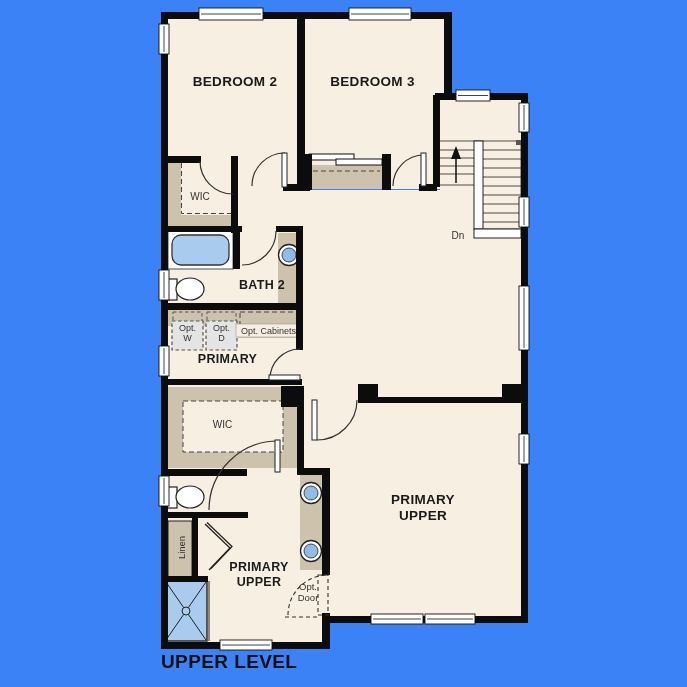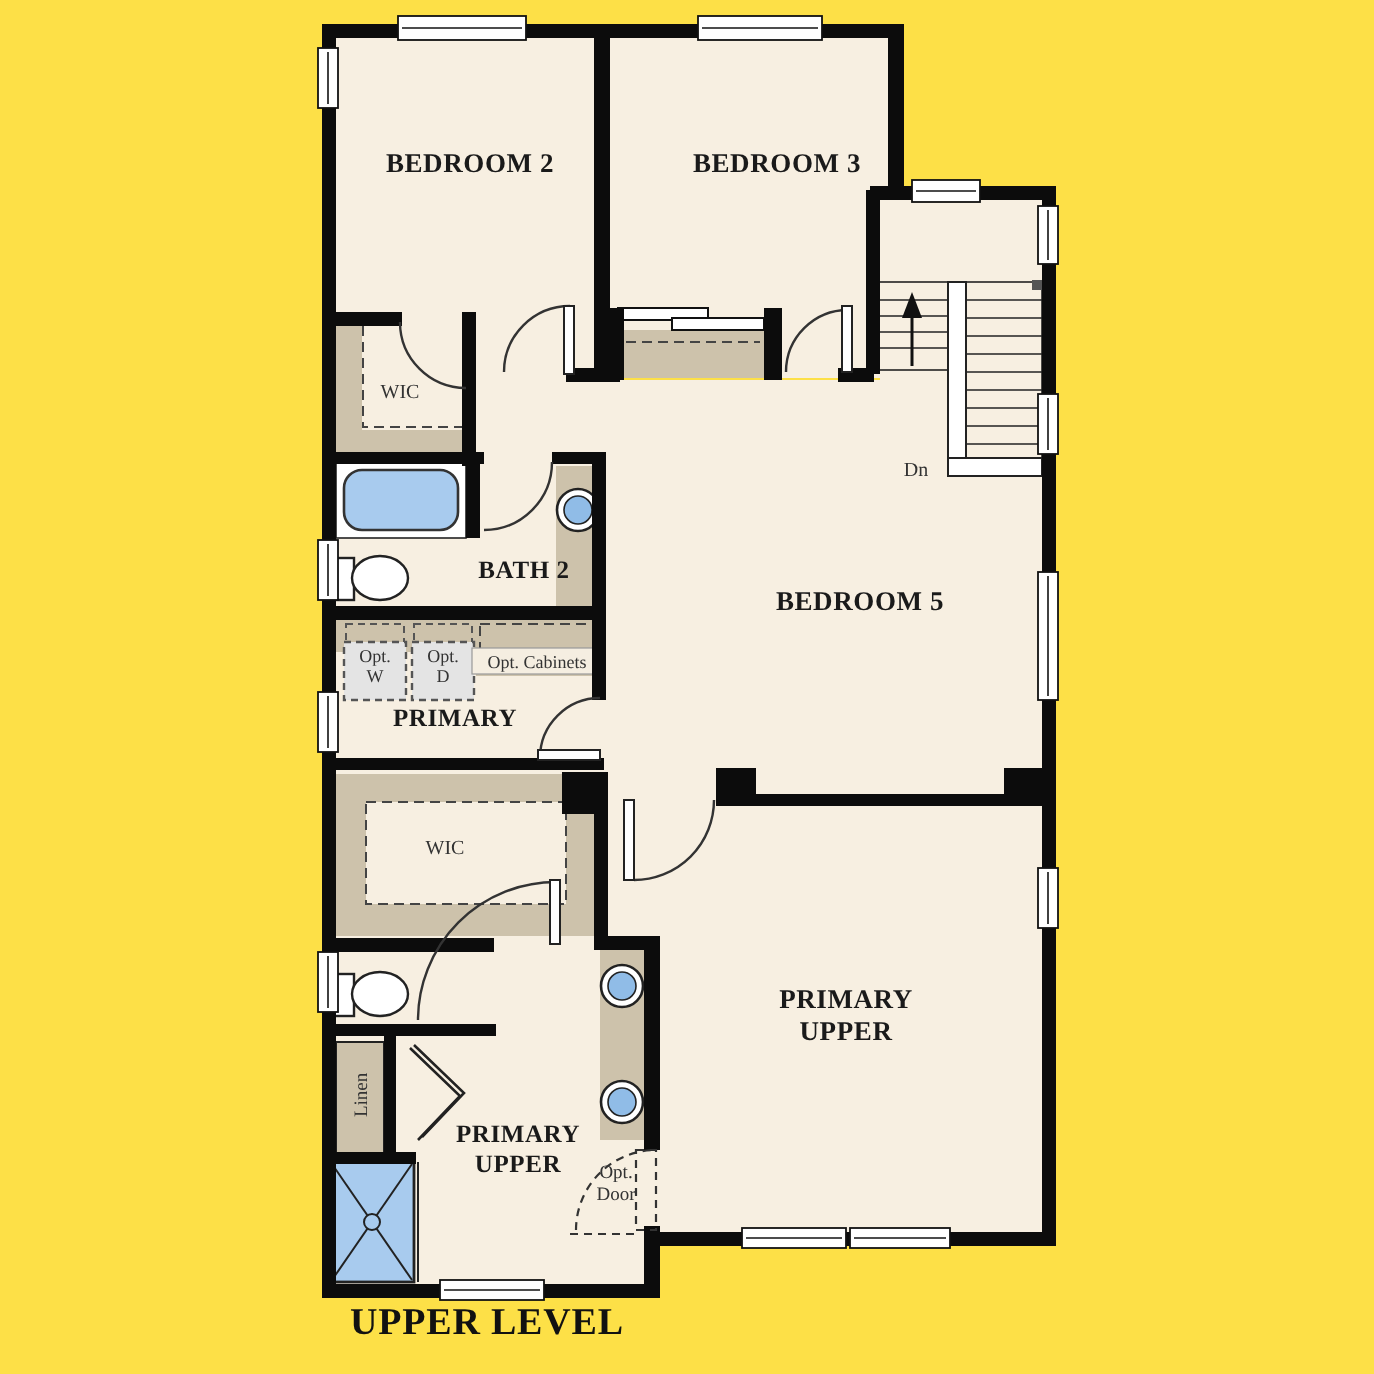--- a/index.html
+++ b/index.html
@@ -1,18 +1,18 @@
 <!DOCTYPE html>
 <html><head>
 <meta charset="utf-8">
 <style>
   html,body{margin:0;padding:0;background:#ffffff;}
   #plan-root{
-    position:relative;width:687px;height:687px;background:#fde047;overflow:hidden;
-    font-family:Liberation Serif, serif;
+    position:relative;width:687px;height:687px;background:#3b82f6;overflow:hidden;
+    font-family:Liberation Sans, sans-serif;
   }
   #plan-svg{position:absolute;left:0;top:0;}
   .lbl{position:absolute;color:#1a1a1a;font-weight:bold;font-size:13.5px;
        letter-spacing:.3px;text-align:center;line-height:1.2;white-space:nowrap;}
   .lbl-md{font-size:12.5px;}
   .lbl-sm{position:absolute;color:#333;font-weight:normal;font-size:9.5px;
           text-align:center;line-height:1.15;letter-spacing:0;}
   .lbl-xs{font-size:9px;}
   .title-lbl{position:absolute;color:#111;font-weight:bold;font-size:19px;letter-spacing:.4px;}
   .rot{transform:rotate(-90deg);transform-origin:center;}
@@ -234,42 +234,41 @@
 
   <g fill="none" stroke="#333" stroke-width="1.1" stroke-dasharray="4,3">
     <path d="M 288 615 A 40 40 0 0 1 328 575"></path>
     <rect x="318" y="575" width="10" height="40"></rect>
     <line x1="285" y1="617" x2="317" y2="617"></line>
   </g>
 </svg>
 
 <div class="lbl" style="left:175px;top:74px;width:120px;">BEDROOM 2</div>
 
-<div class="lbl" style="left:331px;top:74px;width:115px;">BEDROOM 3</div>
+<div class="lbl" style="left:315px;top:74px;width:115px;">BEDROOM 3</div>
 
 <div class="lbl-sm" style="left:180px;top:191px;width:40px;font-size:10px;">WIC</div>
 
 <div class="lbl lbl-md" style="left:203px;top:278px;width:70px;margin-left:24px;">BATH 2</div>
 
 <div class="lbl-sm lbl-xs" style="left:172px;top:323px;width:31px;">
   <div>Opt.</div>
   <div>W</div>
 </div>
 
 <div class="lbl-sm lbl-xs" style="left:206px;top:323px;width:31px;">
   <div>Opt.</div>
   <div>D</div>
 </div>
 
 <div class="lbl-sm lbl-xs" style="left:236px;top:326px;width:65px;">Opt. Cabinets</div>
 
 <div class="lbl lbl-md" style="left:185px;top:352px;width:85px;">PRIMARY</div>
 
 <div class="lbl" style="left:370px;top:293px;width:120px;">
-  <div>BEDROOM 5</div>
 </div>
 
 <div class="lbl-sm" style="left:200px;top:419px;width:45px;font-size:10px;">WIC</div>
 
 <div class="lbl-sm" style="left:444px;top:186px;width:28px;font-size:10px;margin-top:44px;">Dn</div>
 
 <div class="lbl" style="left:373px;top:492px;width:100px;">
   <div>PRIMARY</div>
   <div>UPPER</div>
 </div>
@@ -279,15 +278,15 @@
   <div>UPPER</div>
 </div>
 
 <div class="lbl-sm rot" style="left:160px;top:542px;width:44px;">Linen</div>
 
 <div class="lbl-sm" style="left:290px;top:582px;width:36px;">
   <div>Opt.</div>
   <div>Door</div>
 </div>
 
-<div class="title-lbl" style="left:161px;top:651px;margin-left:14px;">UPPER LEVEL</div>
+<div class="title-lbl" style="left:161px;top:651px;">UPPER LEVEL</div>
 
 </div>
 
 </body></html>

